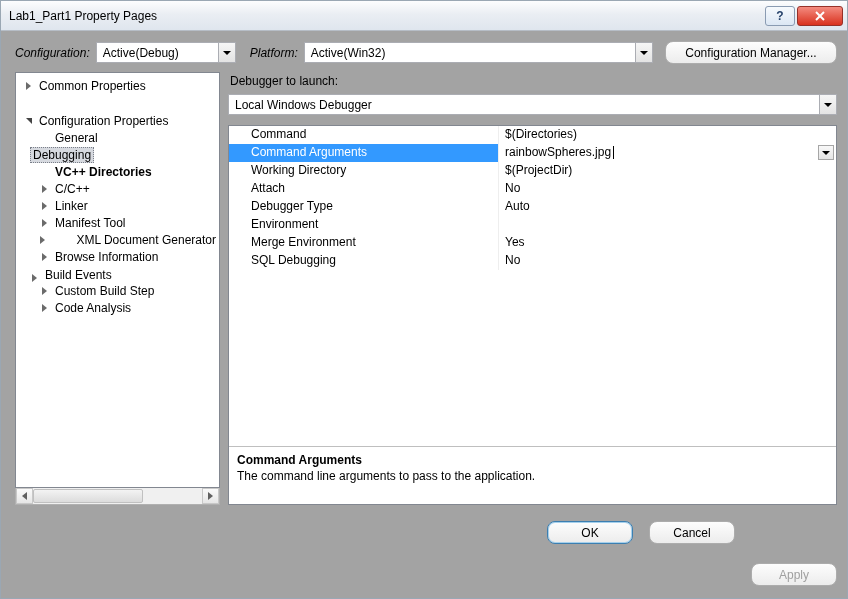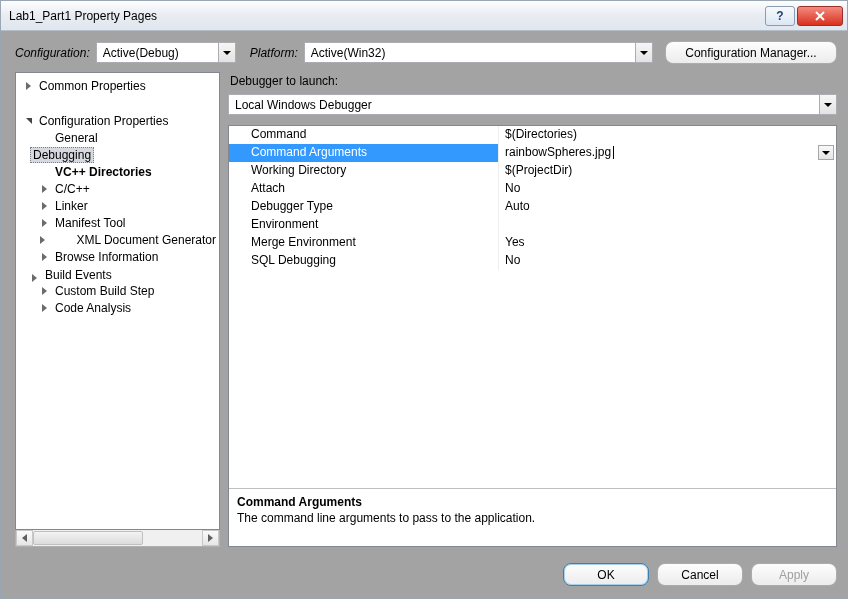--- a/index.html
+++ b/index.html
@@ -10,21 +10,21 @@
   .tb-btn { width:30px; height:20px; margin-left:2px; border:1px solid #8a9bb2; border-radius:3px; display:flex; align-items:center; justify-content:center; background:linear-gradient(#f7fafd,#dce7f4); color:#25426b; font-weight:bold;}
   .tb-close { background:linear-gradient(#f48b7f,#d9311e); border-color:#963028; color:#fff; width:46px; }
   .tb-close svg { stroke:#fff; }
   .toprow { display:flex; align-items:center; gap:6px; padding:10px 10px 8px 14px; }
   .lbl { color:#000;font-style:italic; }
   .combo { position:relative; background:#fff; border:1px solid #abadb3; height:21px; display:flex; align-items:center; padding:0 20px 0 6px; }
   .combo .arrow { position:absolute; right:0; top:0; bottom:0; width:17px; border-left:1px solid #abadb3;display:flex;align-items:center;justify-content:center; background:linear-gradient(#f6f6f6,#e3e3e3);}
   .tri-down { width:0;height:0;border-left:4px solid transparent;border-right:4px solid transparent;border-top:4px solid #000; }
   .btn { height:23px; padding:0 12px; border:1px solid #acacac; background:linear-gradient(#fdfdfd,#ececec); border-radius:8px; display:inline-flex; align-items:center; justify-content:center; }
   .btn.default { border-color:#3c7fb1; box-shadow: inset 0 0 0 1px #a6d0ec; }
-  .btn.disabled { color:#a0a0a0; }
+  .btn.disabled { color:#a0a0a0;margin-top:42px; }
   .body { flex:1; display:flex; padding:0 10px 8px 14px; gap:8px; min-height:0; }
   .tree-wrap { width:205px; display:flex; flex-direction:column; }
   .tree { flex:1; background:#fff; border:1px solid #828790; overflow:hidden; padding:4px 0; }
   .tree-item { display:flex; align-items:center; height:17px; white-space:nowrap; }
   .glyph { width:12px; display:flex; justify-content:center; align-items:center; margin-right:2px; }
   .tri-right { width:0;height:0;border-top:4px solid transparent;border-bottom:4px solid transparent;border-left:5px solid #6b6b6b; }
   .tri-open { width:0;height:0;border-top:6px solid #444;border-left:6px solid transparent; transform:translate(1px,0);}
   .tree-item .txt { padding:0 3px; }
   .tree-item.sel .txt { background:#d6d9df; border:1px dotted #7a7f89; padding:0 2px; }
   .hscroll { height:17px; border:1px solid #b0b0b0; border-top:none; background:#f0f0f0; display:flex; align-items:center; }
@@ -40,21 +40,21 @@
   .grid-row { display:flex; align-items:stretch; height:18px; }
   .grid-row .cell-l { width:270px; padding:1px 2px 0 22px; border-right:1px solid #eee;}
   .grid-row .cell-r { flex:1; padding:1px 0 0 6px; position:relative;}
   .grid-row.sel { background:#3399ff; color:#fff; }
   .grid-row.sel .cell-r { background:#fff; color:#000; }
   .dd-btn { position:absolute; right:2px; top:1px; width:16px; height:15px; border:1px solid #a6a6a6; background:linear-gradient(#f8f8f8,#e5e5e5); display:flex;align-items:center;justify-content:center;}
   .cursor { display:inline-block; width:1px; height:13px; background:#000; vertical-align:middle; margin-left:2px; animation:blink 1s step-end infinite;}
   @keyframes blink { 50% { opacity:0; } }
   .desc { border-top:1px solid #bfbfbf; padding:6px 8px 8px 8px; height:58px; }
   .desc .t { font-weight:bold; margin-bottom:2px; }
-  .footer { display:flex; justify-content:flex-end; gap:8px; padding:8px 10px 12px 10px; }
+  .footer { display:flex; justify-content:flex-end; gap:16px; padding:8px 10px 12px 10px; }
   .footer .btn { width:86px; }
 </style>
 </head>
 <body>
 
 <div class="window">
   <div class="titlebar">
     <div class="title">Lab1_Part1 Property Pages</div>
     <div class="tb-btn">
         <span>?</span>

